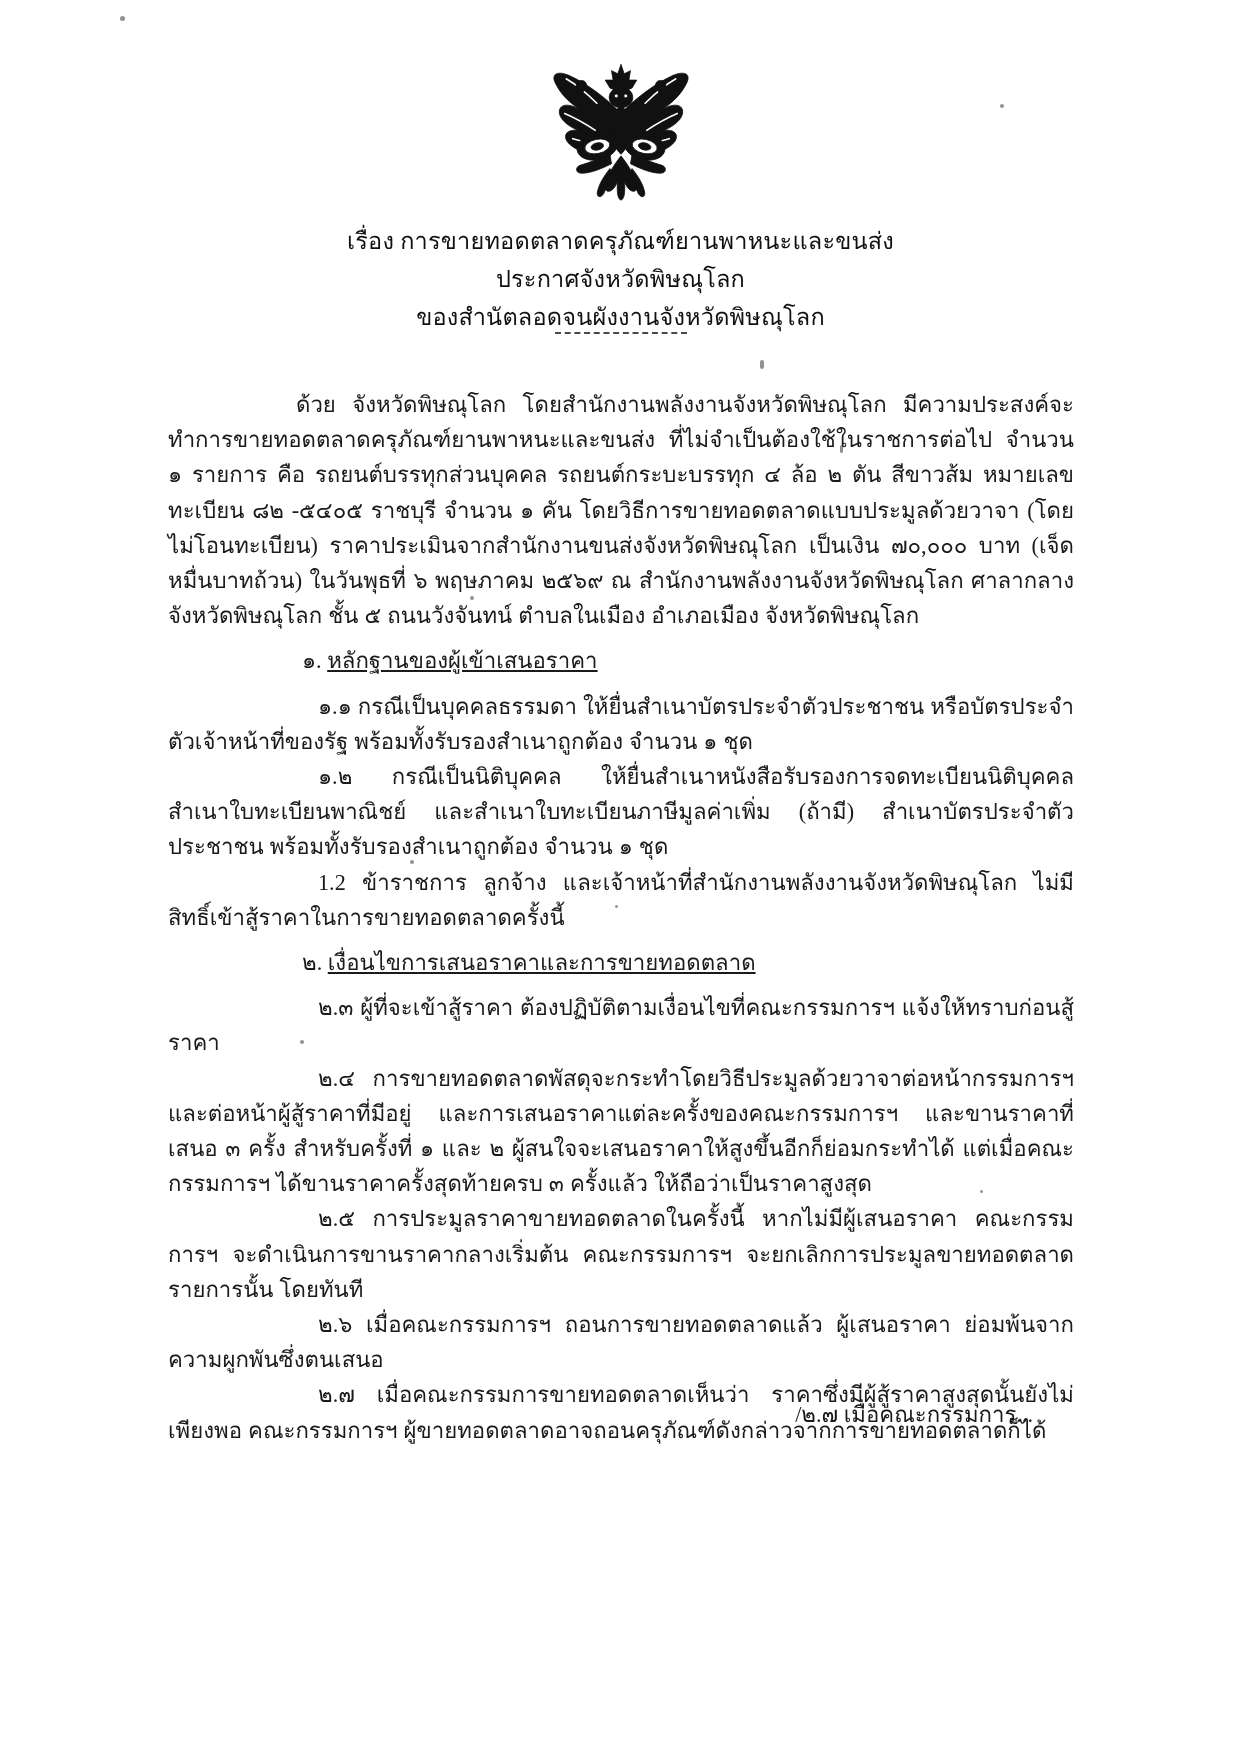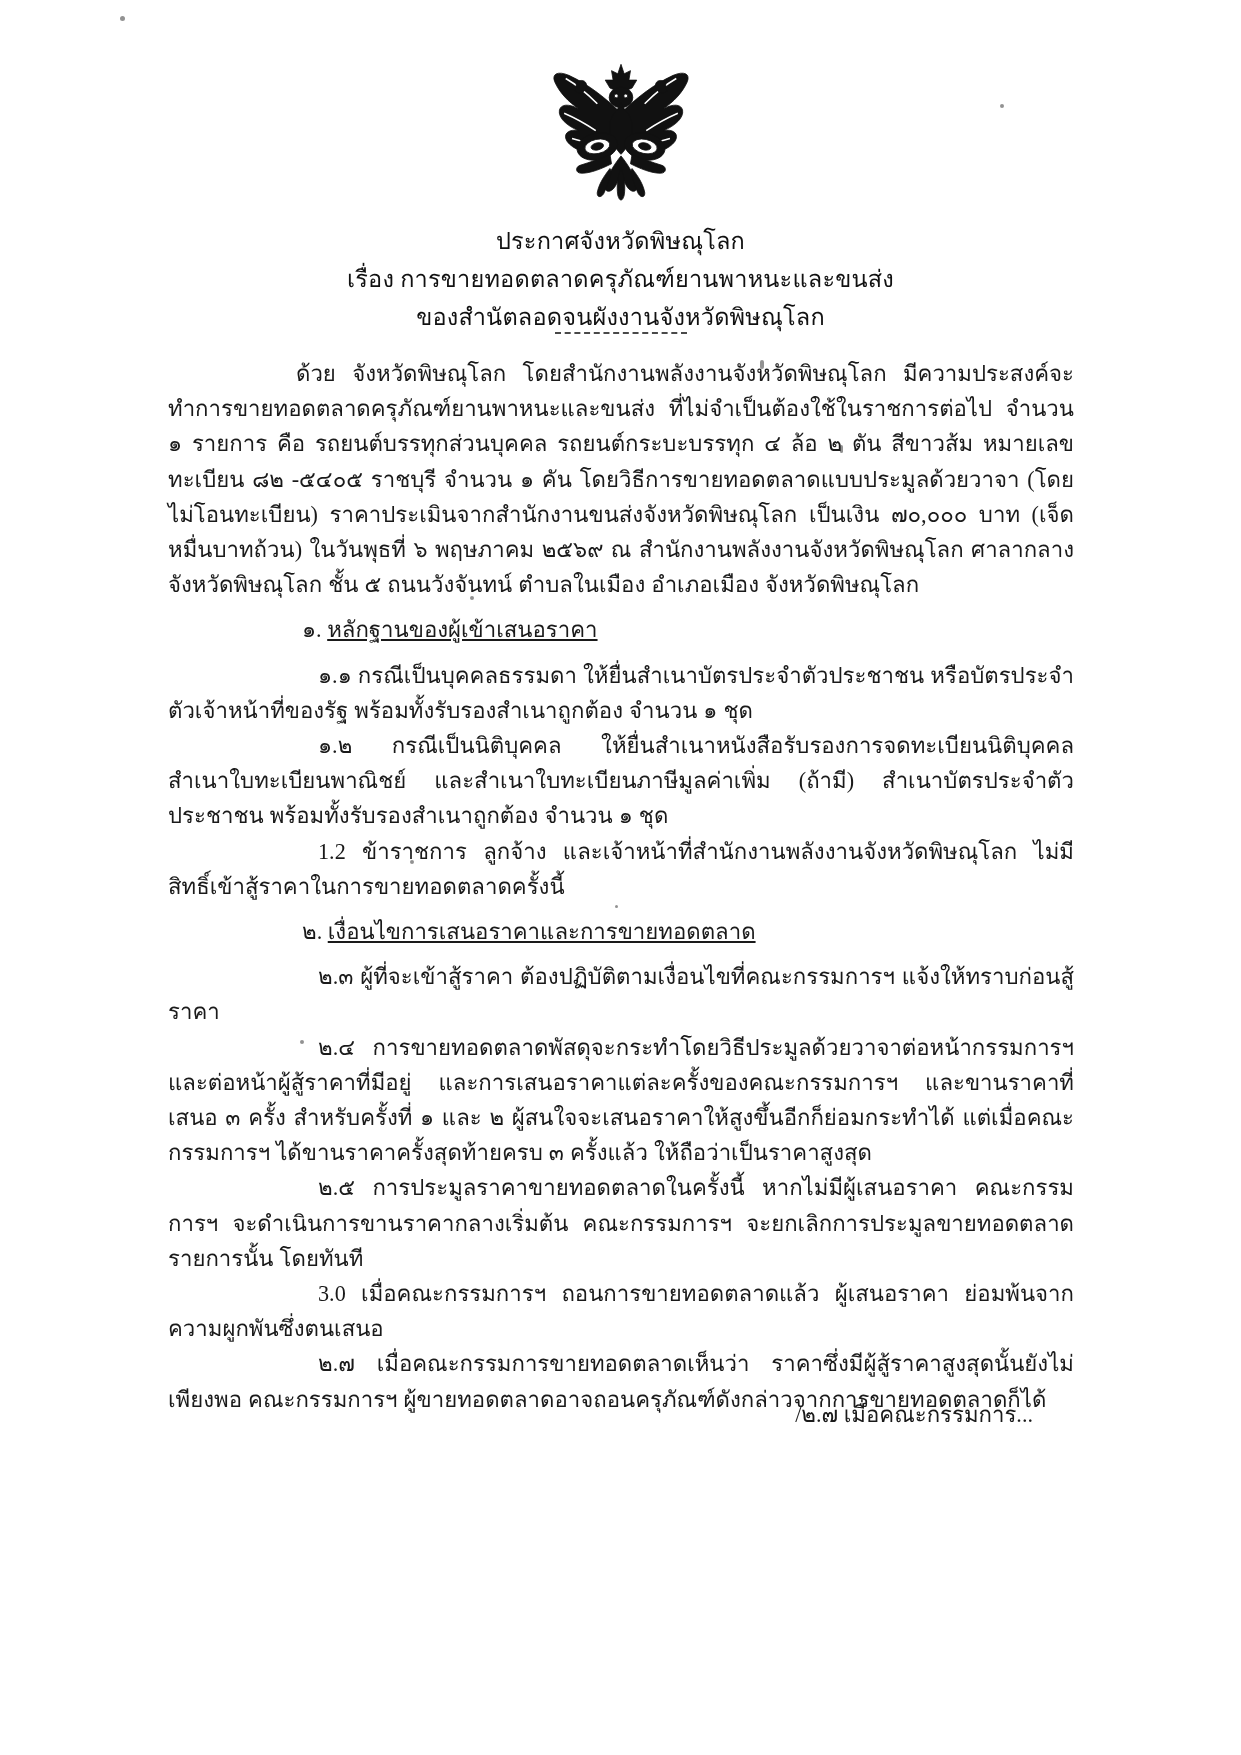--- a/index.html
+++ b/index.html
@@ -77,20 +77,21 @@
     margin: 0;
     font-size: 22.2px;
     line-height: 35.2px;
     text-align: justify;
     text-justify: inter-word;
     text-indent: 0;
     word-spacing: .5px;
   }
   p.para.indent {
     text-indent: 128px;
+    margin-top: 31px;
   }
   p.para.indent-sm {
     text-indent: 150px;
   }
   .sec-head {
     margin: 10px;
     font-size: 22.2px;
     line-height: 35.2px;
     text-indent: 124px;
   }
@@ -163,22 +164,22 @@
 
         <path d="M100 124 C 92 134, 84 146, 80 160 C 78 168, 84 172, 90 166 C 94 162, 98 152, 100 144 C 102 152, 106 162, 110 166 C 116 172, 122 168, 120 160 C 116 146, 108 134, 100 124 Z"></path>
         <path d="M100 138 C 96 150, 94 162, 96 174 C 98 182, 102 182, 104 174 C 106 162, 104 150, 100 138 Z"></path>
         <path d="M86 140 C 78 150, 72 160, 70 170 C 69 176, 74 178, 78 172 C 82 164, 86 152, 88 144 Z"></path>
         <path d="M114 140 C 122 150, 128 160, 130 170 C 131 176, 126 178, 122 172 C 118 164, 114 152, 112 144 Z"></path>
       </g>
     </svg>
   </div>
 
   <div class="head-block">
+    <div class="head-line">เรื่อง   การขายทอดตลาดครุภัณฑ์ยานพาหนะและขนส่ง</div>
     <div class="head-line">ประกาศจังหวัดพิษณุโลก</div>
-    <div class="head-line">เรื่อง   การขายทอดตลาดครุภัณฑ์ยานพาหนะและขนส่ง</div>
     <div class="head-line">ของสำนัตลอดจนผังงานจังหวัดพิษณุโลก</div>
   </div>
 
   <div class="rule-wrap">
     <div class="rule"></div>
   </div>
 
   <div class="body-block">
 
     <p class="para indent">ด้วย  จังหวัดพิษณุโลก  โดยสำนักงานพลังงานจังหวัดพิษณุโลก มีความประสงค์จะทำการขายทอดตลาดครุภัณฑ์ยานพาหนะและขนส่ง  ที่ไม่จำเป็นต้องใช้ในราชการต่อไป จำนวน ๑ รายการ คือ รถยนต์บรรทุกส่วนบุคคล รถยนต์กระบะบรรทุก ๔ ล้อ ๒ ตัน สีขาวส้ม หมายเลขทะเบียน ๘๒ -๕๔๐๕ ราชบุรี จำนวน ๑ คัน โดยวิธีการขายทอดตลาดแบบประมูลด้วยวาจา (โดยไม่โอนทะเบียน) ราคาประเมินจากสำนักงานขนส่งจังหวัดพิษณุโลก เป็นเงิน ๗๐,๐๐๐ บาท (เจ็ดหมื่นบาทถ้วน) ในวันพุธที่ ๖ พฤษภาคม ๒๕๖๙ ณ สำนักงานพลังงานจังหวัดพิษณุโลก ศาลากลางจังหวัดพิษณุโลก ชั้น ๕ ถนนวังจันทน์ ตำบลในเมือง อำเภอเมือง จังหวัดพิษณุโลก</p>
@@ -193,19 +194,19 @@
     <p class="para indent-sm">1.2 ข้าราชการ ลูกจ้าง และเจ้าหน้าที่สำนักงานพลังงานจังหวัดพิษณุโลก ไม่มีสิทธิ์เข้าสู้ราคาในการขายทอดตลาดครั้งนี้</p>
 
     <p class="sec-head">
       <span>๒.</span>
       <span class="u">เงื่อนไขการเสนอราคาและการขายทอดตลาด</span>
     </p>
 
     <p class="para indent-sm">๒.๓ ผู้ที่จะเข้าสู้ราคา ต้องปฏิบัติตามเงื่อนไขที่คณะกรรมการฯ แจ้งให้ทราบก่อนสู้ราคา</p>
     <p class="para indent-sm">๒.๔ การขายทอดตลาดพัสดุจะกระทำโดยวิธีประมูลด้วยวาจาต่อหน้ากรรมการฯ และต่อหน้าผู้สู้ราคาที่มีอยู่ และการเสนอราคาแต่ละครั้งของคณะกรรมการฯ และขานราคาที่เสนอ ๓ ครั้ง สำหรับครั้งที่ ๑ และ ๒ ผู้สนใจจะเสนอราคาให้สูงขึ้นอีกก็ย่อมกระทำได้ แต่เมื่อคณะกรรมการฯ ได้ขานราคาครั้งสุดท้ายครบ ๓ ครั้งแล้ว ให้ถือว่าเป็นราคาสูงสุด</p>
     <p class="para indent-sm">๒.๕ การประมูลราคาขายทอดตลาดในครั้งนี้ หากไม่มีผู้เสนอราคา คณะกรรมการฯ จะดำเนินการขานราคากลางเริ่มต้น คณะกรรมการฯ จะยกเลิกการประมูลขายทอดตลาดรายการนั้น โดยทันที</p>
-    <p class="para indent-sm">3.0 เมื่อคณะกรรมการฯ ถอนการขายทอดตลาดแล้ว ผู้เสนอราคา ย่อมพ้นจากความผูกพันซึ่งตนเสนอ</p>
+    <p class="para indent-sm">๒.๖ เมื่อคณะกรรมการฯ ถอนการขายทอดตลาดแล้ว ผู้เสนอราคา ย่อมพ้นจากความผูกพันซึ่งตนเสนอ</p>
     <p class="para indent-sm">๒.๗ เมื่อคณะกรรมการขายทอดตลาดเห็นว่า ราคาซึ่งมีผู้สู้ราคาสูงสุดนั้นยังไม่เพียงพอ คณะกรรมการฯ ผู้ขายทอดตลาดอาจถอนครุภัณฑ์ดังกล่าวจากการขายทอดตลาดก็ได้</p>
   </div>
 
   <div class="footer-note">/๒.๗ เมื่อคณะกรรมการ...</div>
 
 </div>
 
 </body></html>

